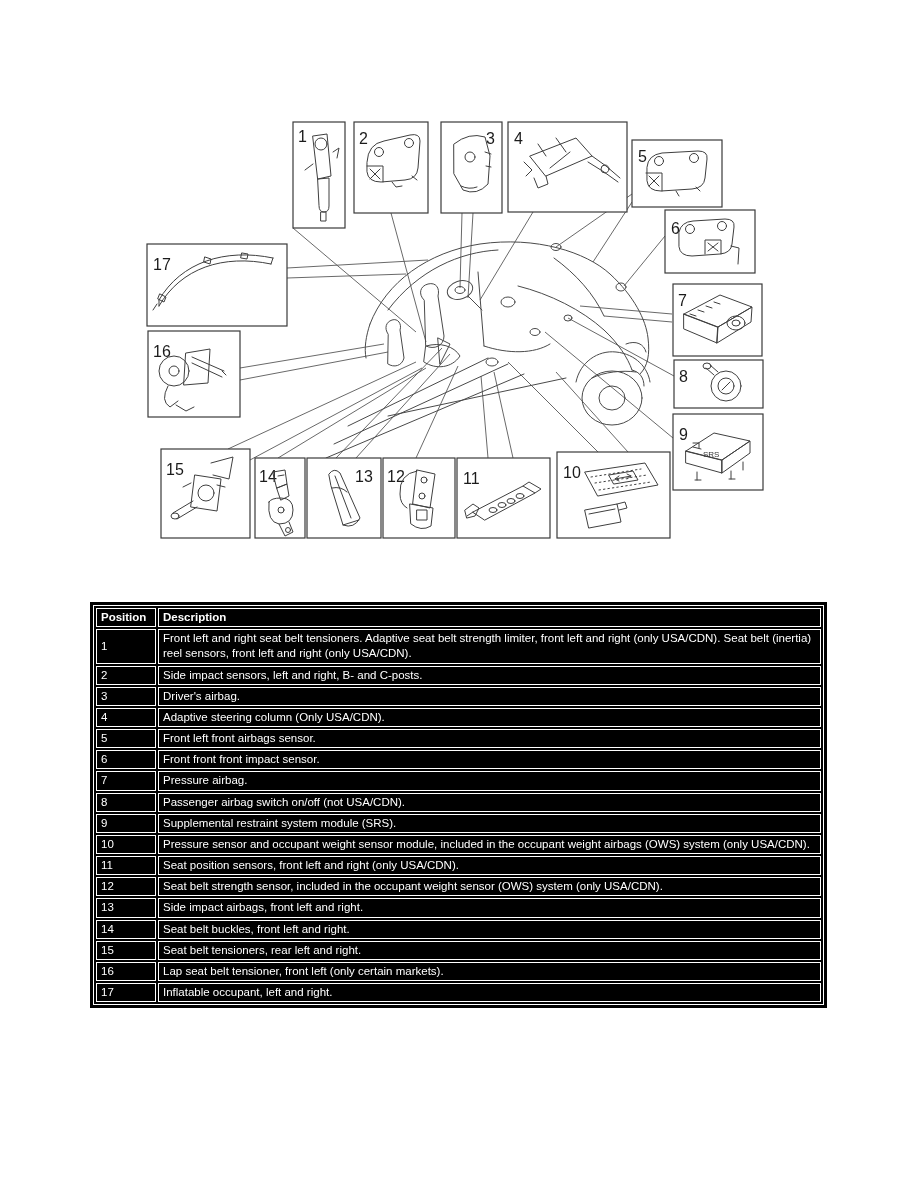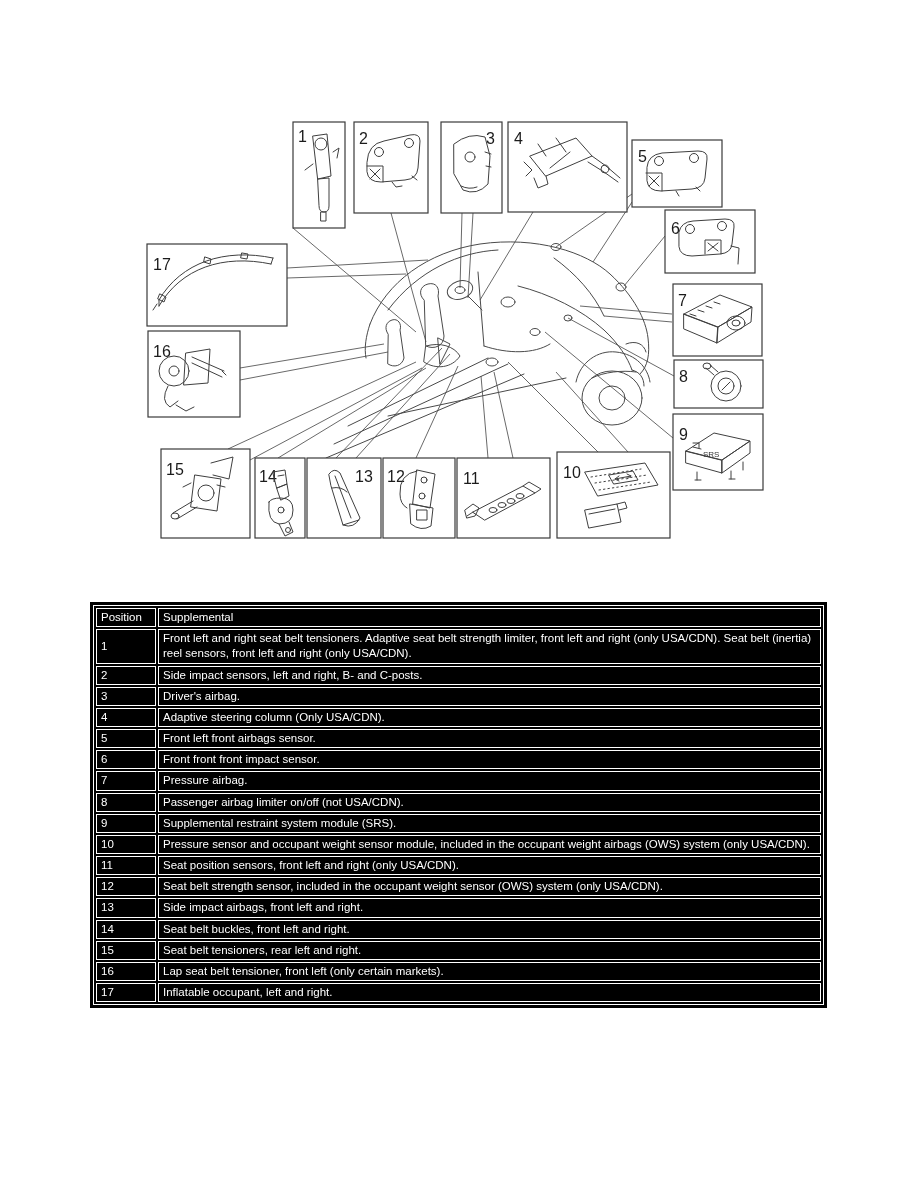--- a/index.html
+++ b/index.html
@@ -20,21 +20,21 @@
   
   .table-wrap { position:absolute; left:90px; top:602px; width:737px; background:#000; padding:3px; box-sizing:border-box; }
   table.positions {
     width:100%; border-collapse:separate; border-spacing:2px;
     background:#000; border:1px solid #fff; color:#fff;
     font-family:"Liberation Sans", sans-serif; font-size:11.5px; line-height:1.32;
   }
   table.positions th, table.positions td {
     border:1px solid #fff; padding:1px 4px; text-align:left; vertical-align:middle; height:15px;
   }
-  table.positions th { font-weight:normal; white-space:nowrap; }
+  table.positions th { font-weight:bold; white-space:nowrap; }
   td.pos { width:50px; }
 </style>
 </head>
 <body>
 
 <div class="page">
 
   <div class="diagram">
     <svg viewBox="0 0 740 448" width="740" height="448">
 
@@ -319,21 +319,21 @@
       </g>
 
     </svg>
   </div>
 
   <div class="table-wrap">
     <table class="positions">
       <tbody>
           <tr>
         <th class="pos">Position</th>
-        <th>Supplemental</th>
+        <th>Description</th>
       </tr>
       <tr>
             <td class="pos">1</td>
             <td>Front left and right seat belt tensioners. Adaptive seat belt strength limiter, front left and right (only USA/CDN). Seat belt (inertia) reel sensors, front left and right (only USA/CDN).</td>
           </tr>
       <tr>
             <td class="pos">2</td>
             <td>Side impact sensors, left and right, B- and C-posts.</td>
           </tr>
       <tr>
@@ -351,21 +351,21 @@
       <tr>
             <td class="pos">6</td>
             <td>Front front front impact sensor.</td>
           </tr>
       <tr>
             <td class="pos">7</td>
             <td>Pressure airbag.</td>
           </tr>
       <tr>
             <td class="pos">8</td>
-            <td>Passenger airbag limiter on/off (not USA/CDN).</td>
+            <td>Passenger airbag switch on/off (not USA/CDN).</td>
           </tr>
       <tr>
             <td class="pos">9</td>
             <td>Supplemental restraint system module (SRS).</td>
           </tr>
       <tr>
             <td class="pos">10</td>
             <td>Pressure sensor and occupant weight sensor module, included in the occupant weight airbags (OWS) system (only USA/CDN).</td>
           </tr>
       <tr>

